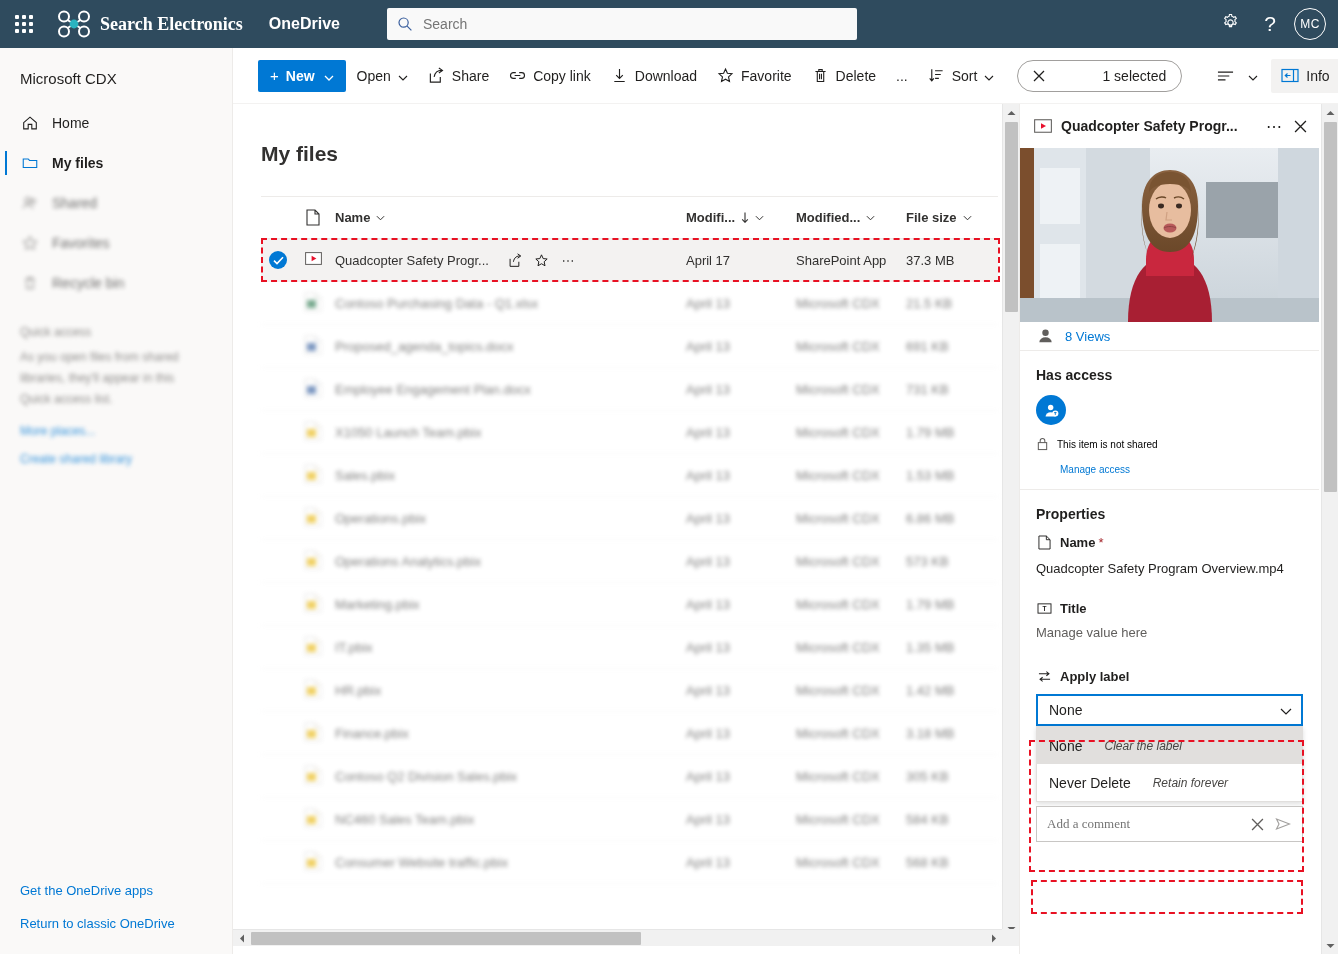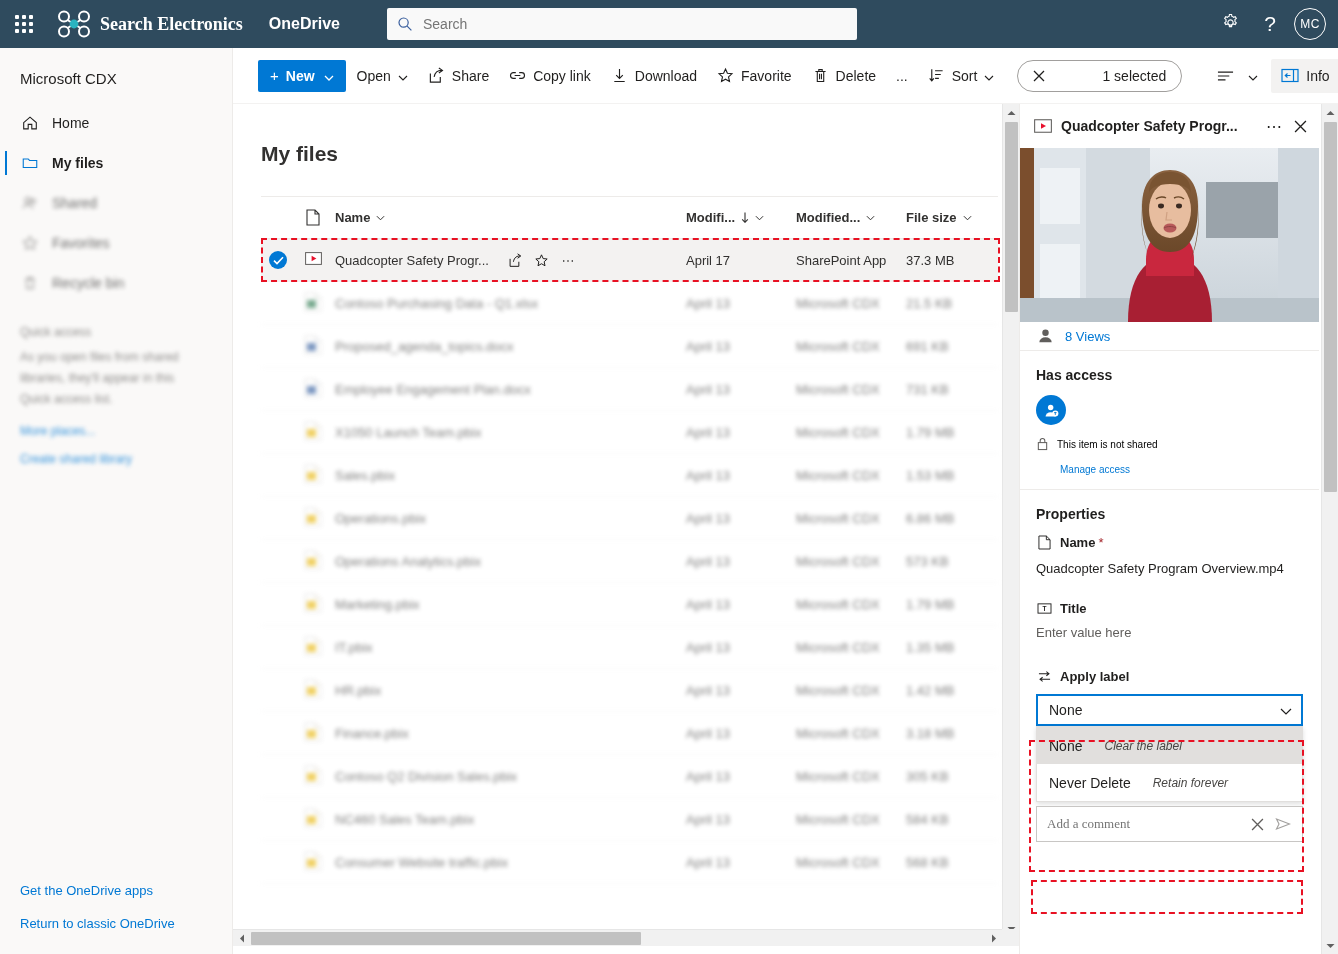--- a/index.html
+++ b/index.html
@@ -872,21 +872,21 @@
 
       <div class="prop-row" style="margin-top:22px;">
         <span class="pi">
           <svg width="15" height="13" viewBox="0 0 16 14">
               <rect x="1" y="2" width="14" height="10" fill="none" stroke="#201f1e" stroke-width="1"></rect>
               <text x="8" y="10" font-size="7" text-anchor="middle" fill="#201f1e" font-family="Liberation Sans, sans-serif">T</text>
             </svg>
         </span>
         <span>Title</span>
       </div>
-      <div class="prop-placeholder">Enter value here</div>
+      <div class="prop-placeholder">Manage value here</div>
     </div>
 
     <div class="label-sec">
       <div class="prop-row" style="margin-top:0;">
         <span class="pi">
           <svg width="15" height="13" viewBox="0 0 16 14">
               <path d="M2,4 L12,4 M10,1.8 L12.8,4 L10,6.2 M14,10 L4,10 M6,7.8 L3.2,10 L6,12.2" fill="none" stroke="#201f1e" stroke-width="1.1"></path>
             </svg>
         </span>
         <span>Apply label</span>

